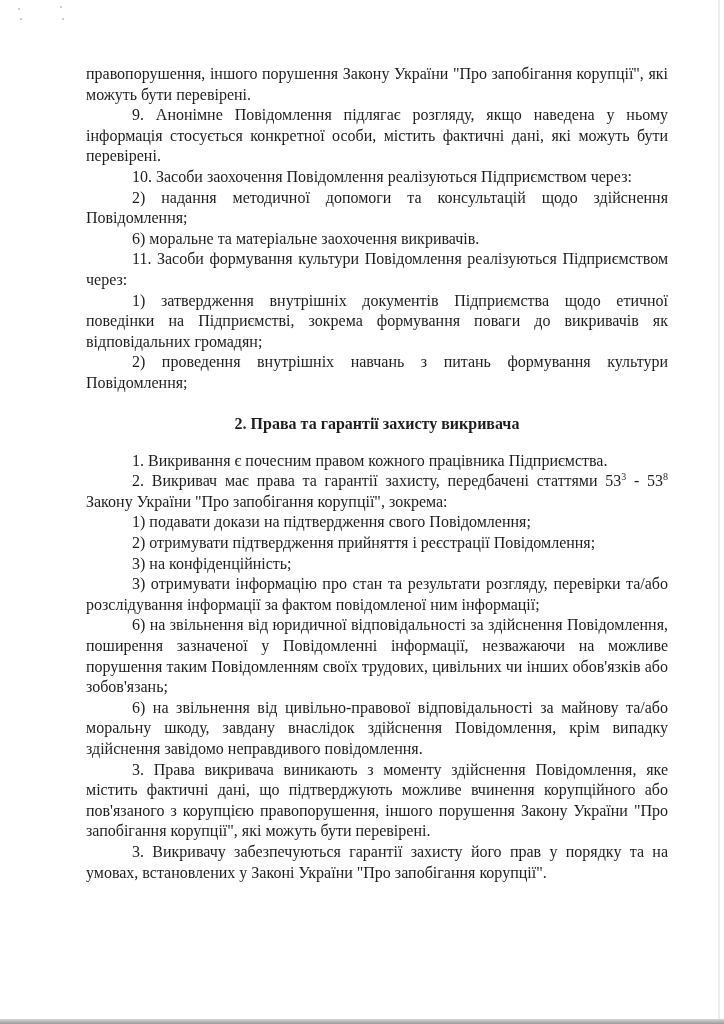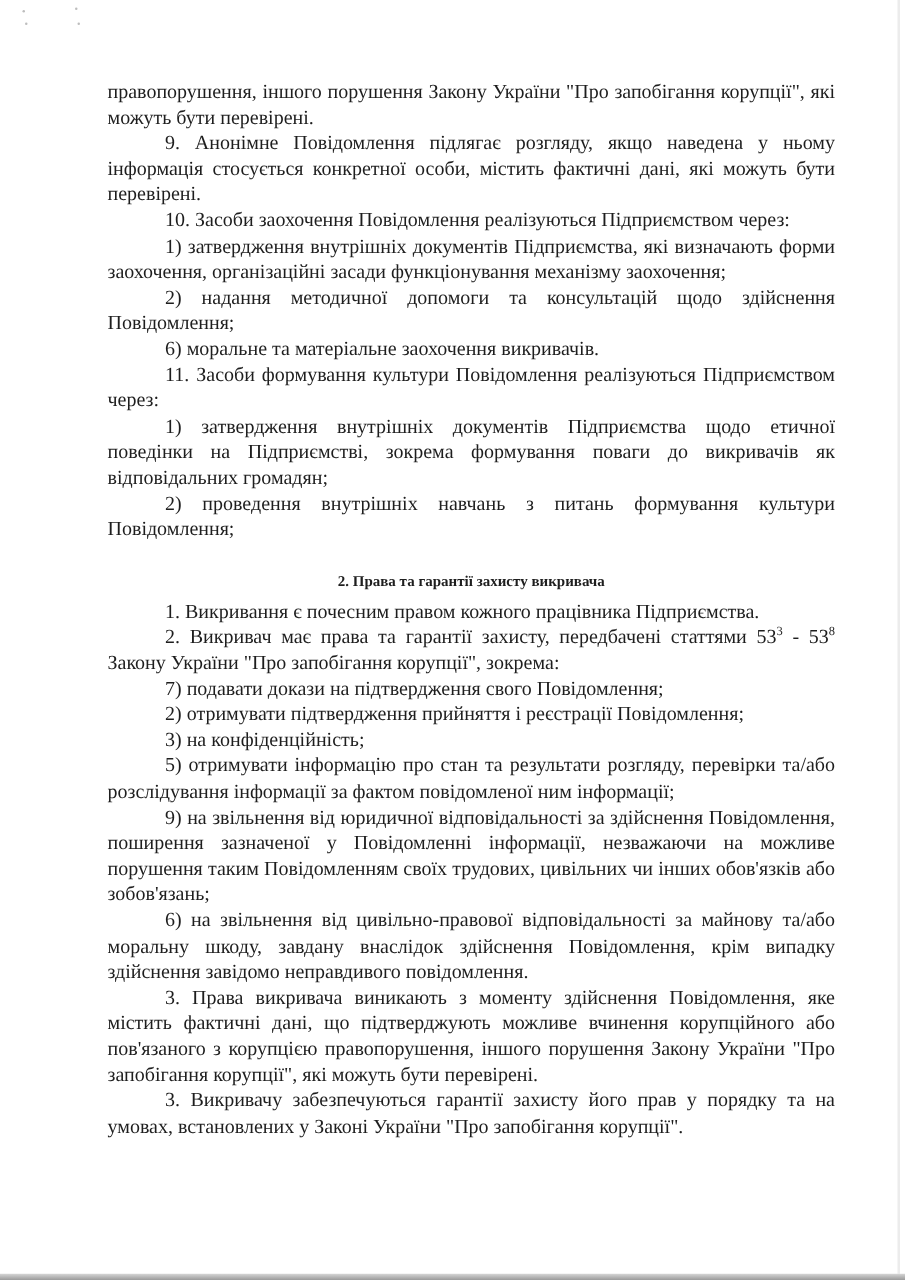--- a/index.html
+++ b/index.html
@@ -7,21 +7,21 @@
     width: 724px; height: 1024px; background: #ffffff; position: relative; overflow: hidden;
     font-family: "Liberation Serif", "DejaVu Serif", serif; color: #1e1e1e;
   }
   .page {
     position: absolute; left: 86px; top: 64px; width: 582px;
     font-size: 16px; line-height: 20.6px;
   }
   .p { margin: 0; text-align: justify; text-indent: 46px; font-family: Liberation Serif, serif; }
   .p.noindent { text-indent: 0; }
   .heading {
-    margin: 4px; margin-top: 20.6px; text-align: center; font-weight: bold; font-size: 12px;
+    margin: 16px; margin-top: 20.6px; text-align: center; font-weight: bold; font-size: 16px;
   }
   sup { font-size: 10px; line-height: 0; vertical-align: super; }
   .scan-edge-bottom {
     position: absolute; left: 0; right: 0; top: 1019px; height: 5px;
     background: linear-gradient(#d6d6d6, #9a9a9a);
   }
   .scan-edge-right {
     position: absolute; top: 0; bottom: 5px; left: 718px; width: 2px; background: #ececec;
   }
   .speck { position: absolute; width: 2px; height: 2px; background: #bdbdbd; border-radius: 1px; }
@@ -34,31 +34,30 @@
 <div class="speck" style="left:18px;top:8px"></div>
 <div class="speck" style="left:60px;top:6px"></div>
 <div class="speck" style="left:62px;top:18px"></div>
 <div class="speck" style="left:20px;top:18px"></div>
 
 <div class="page">
 
   <p class="p noindent">правопорушення, іншого порушення Закону України "Про запобігання корупції", які можуть бути перевірені.</p>
   <p class="p">9. Анонімне Повідомлення підлягає розгляду, якщо наведена у ньому інформація стосується конкретної особи, містить фактичні дані, які можуть бути перевірені.</p>
   <p class="p">10. Засоби заохочення Повідомлення реалізуються Підприємством через:</p>
-  <p class="p">1) затвердження внутрішніх документів Підприємства, які визначають форми заохочення, організаційні засади функціонування механізму заохочення;</p>
   <p class="p">2) надання методичної допомоги та консультацій щодо здійснення Повідомлення;</p>
   <p class="p">6) моральне та матеріальне заохочення викривачів.</p>
   <p class="p">11. Засоби формування культури Повідомлення реалізуються Підприємством через:</p>
   <p class="p">1) затвердження внутрішніх документів Підприємства щодо етичної поведінки на Підприємстві, зокрема формування поваги до викривачів як відповідальних громадян;</p>
   <p class="p">2) проведення внутрішніх навчань з питань формування культури Повідомлення;</p>
 
   <h2 class="heading">2. Права та гарантії захисту викривача</h2>
   <p class="p">1. Викривання є почесним правом кожного працівника Підприємства.</p>
   <p class="p"><span>2. Викривач має права та гарантії захисту, передбачені статтями 53</span><sup>3</sup><span> - 53</span><sup>8</sup><span> Закону України "Про запобігання корупції", зокрема:</span></p>
-  <p class="p">7) подавати докази на підтвердження свого Повідомлення;</p>
+  <p class="p">1) подавати докази на підтвердження свого Повідомлення;</p>
   <p class="p">2) отримувати підтвердження прийняття і реєстрації Повідомлення;</p>
   <p class="p">3) на конфіденційність;</p>
-  <p class="p">5) отримувати інформацію про стан та результати розгляду, перевірки та/або розслідування інформації за фактом повідомленої ним інформації;</p>
-  <p class="p">9) на звільнення від юридичної відповідальності за здійснення Повідомлення, поширення зазначеної у Повідомленні інформації, незважаючи на можливе порушення таким Повідомленням своїх трудових, цивільних чи інших обов'язків або зобов'язань;</p>
+  <p class="p">3) отримувати інформацію про стан та результати розгляду, перевірки та/або розслідування інформації за фактом повідомленої ним інформації;</p>
+  <p class="p">6) на звільнення від юридичної відповідальності за здійснення Повідомлення, поширення зазначеної у Повідомленні інформації, незважаючи на можливе порушення таким Повідомленням своїх трудових, цивільних чи інших обов'язків або зобов'язань;</p>
   <p class="p">6) на звільнення від цивільно-правової відповідальності за майнову та/або моральну шкоду, завдану внаслідок здійснення Повідомлення, крім випадку здійснення завідомо неправдивого повідомлення.</p>
   <p class="p">3. Права викривача виникають з моменту здійснення Повідомлення, яке містить фактичні дані, що підтверджують можливе вчинення корупційного або пов'язаного з корупцією правопорушення, іншого порушення Закону України "Про запобігання корупції", які можуть бути перевірені.</p>
   <p class="p">3. Викривачу забезпечуються гарантії захисту його прав у порядку та на умовах, встановлених у Законі України "Про запобігання корупції".</p>
 </div>
 
 </body></html>

